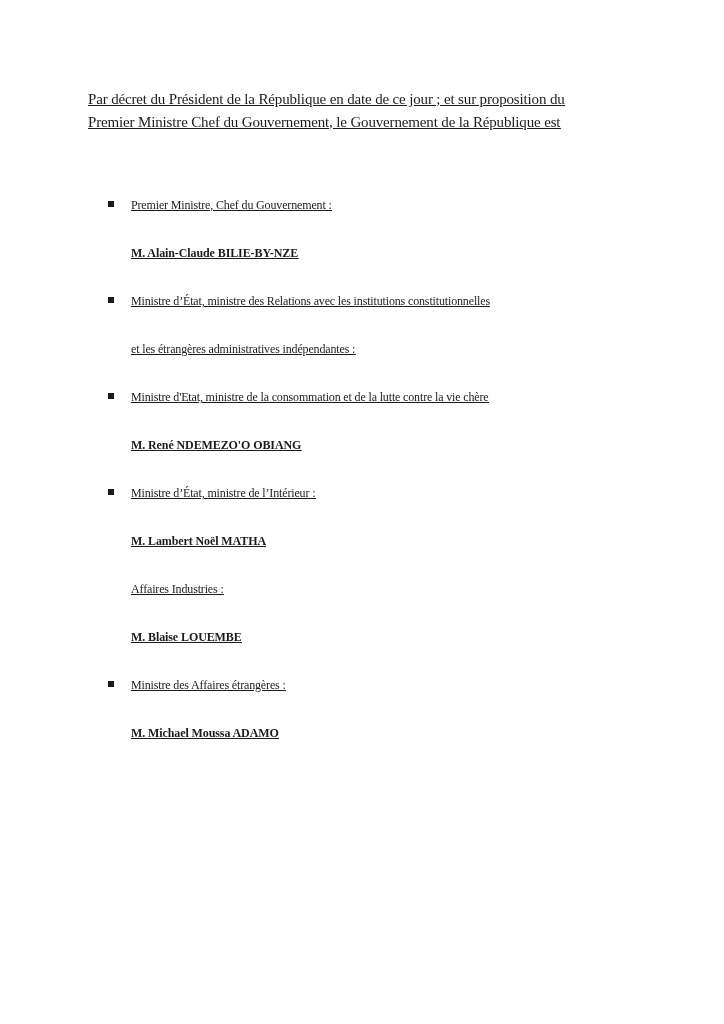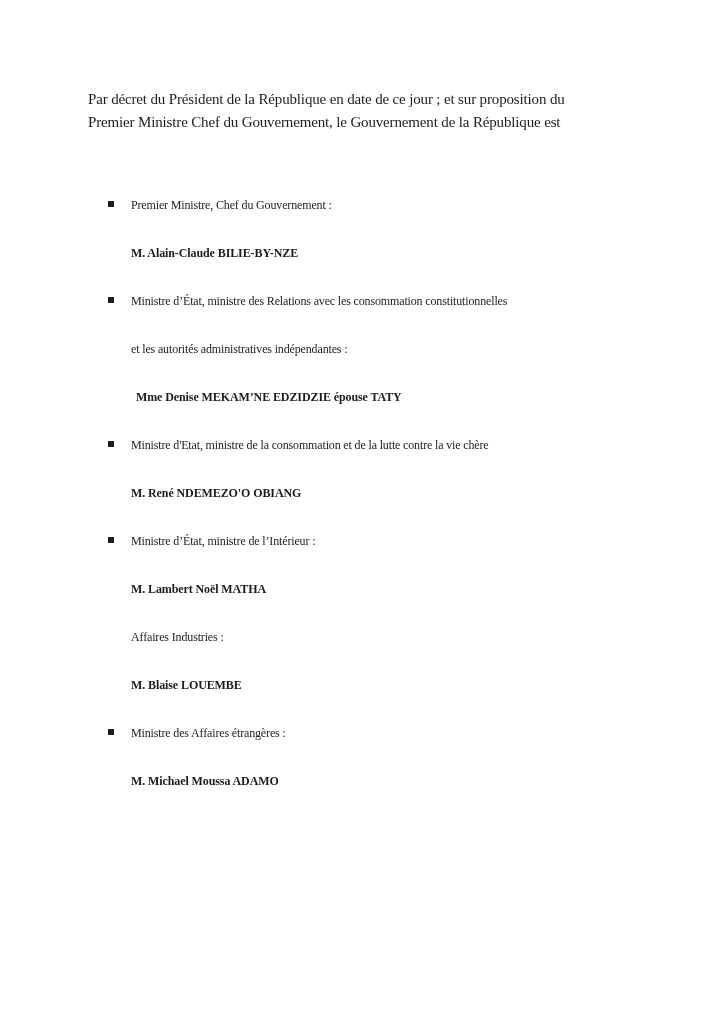--- a/index.html
+++ b/index.html
@@ -1,15 +1,15 @@
 <!DOCTYPE html>
 <html><head>
 <meta charset="utf-8">
 <style>
-  * { margin: 0; padding: 0; box-sizing: border-box; }
+  * { margin: 0; padding: 0; box-sizing: border-box; text-decoration: underline; }
   html, body {
     width: 724px;
     height: 1024px;
     background: #ffffff;
     overflow: hidden;
   }
   .page {
     position: relative;
     width: 724px;
     height: 1024px;
@@ -74,27 +74,24 @@
         <span class="txt">Premier Ministre, Chef du Gouvernement :</span>
       </div>
       <div class="line name">
         <span class="txt">M. Alain-Claude BILIE-BY-NZE</span>
       </div>
     </div>
 
     <div class="entry">
       <div class="line title">
         <span class="bullet"></span>
-        <span class="txt">Ministre d’État, ministre des Relations avec les consommation constitutionnelles</span>
+        <span class="txt">Ministre d’État, ministre des Relations avec les institutions constitutionnelles</span>
       </div>
       <div class="line title">
-        <span class="txt">et les autorités administratives indépendantes :</span>
-      </div>
-      <div class="line name indent-sm">
-        <span class="txt">Mme Denise MEKAM’NE EDZIDZIE épouse TATY</span>
+        <span class="txt">et les étrangères administratives indépendantes :</span>
       </div>
     </div>
 
     <div class="entry">
       <div class="line title">
         <span class="bullet"></span>
         <span class="txt">Ministre d'Etat, ministre de la consommation et de la lutte contre la vie chère</span>
       </div>
       <div class="line name">
         <span class="txt">M. René NDEMEZO'O OBIANG</span>

